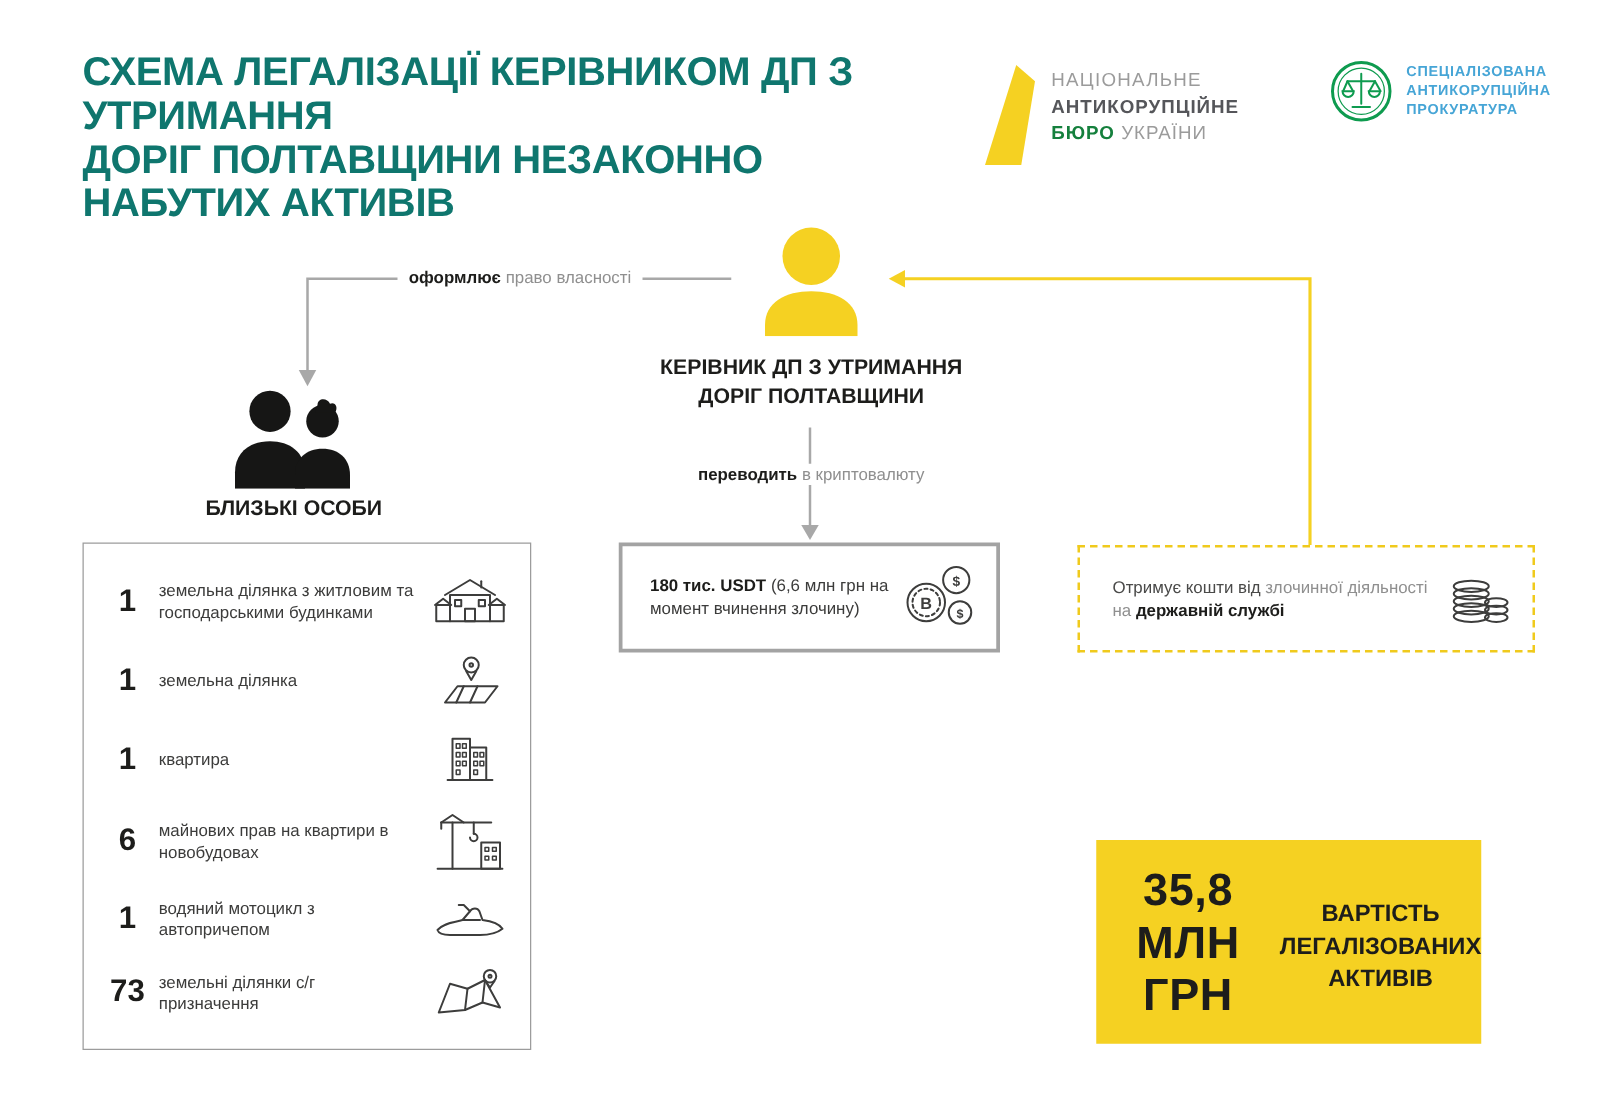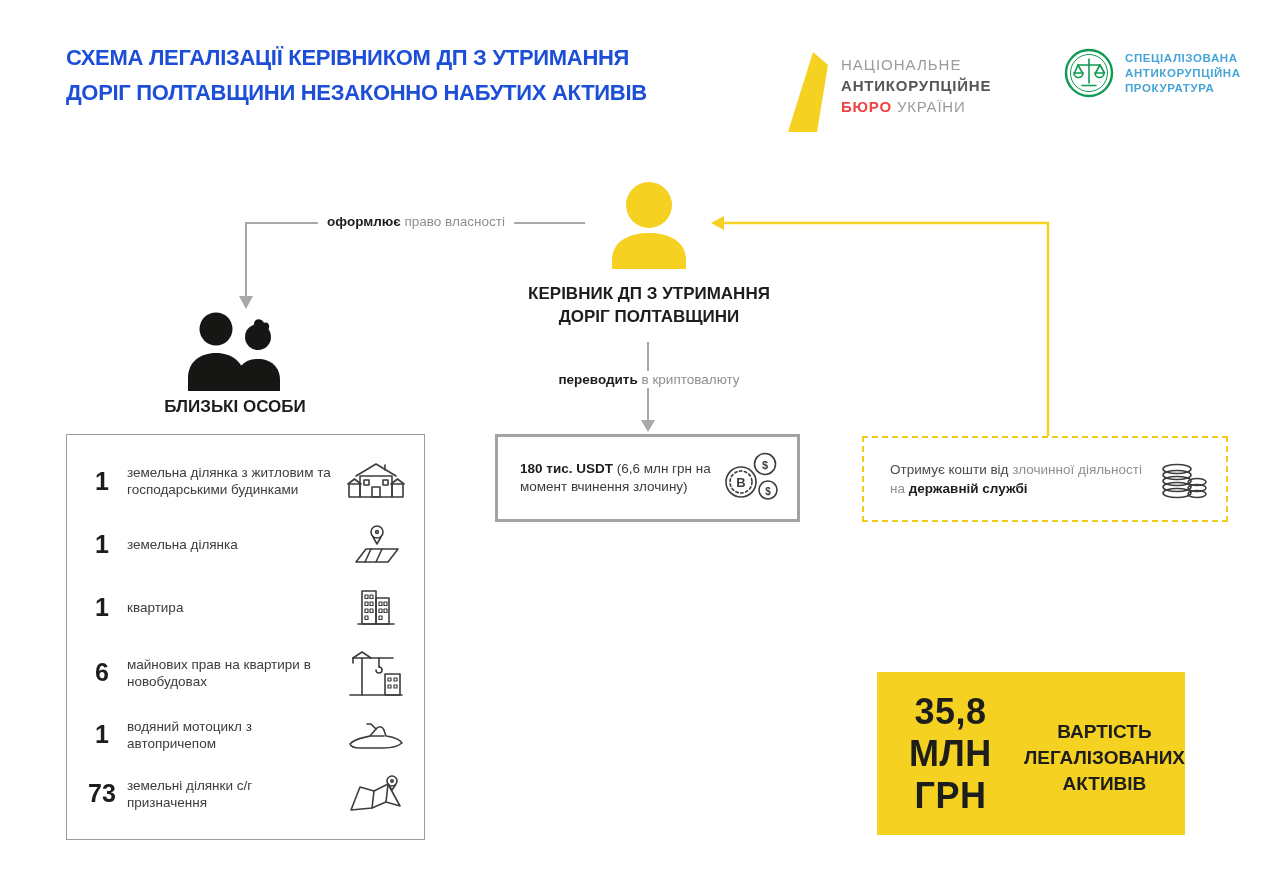--- a/index.html
+++ b/index.html
@@ -2,31 +2,31 @@
 <html><head>
 <meta charset="utf-8">
 <style>
   * { box-sizing: border-box; margin: 0; padding: 0; }
   html,body { background:#ffffff; }
   body { font-family: "Liberation Sans", sans-serif; color:#1d1d1b; }
   .canvas { position:relative; width:1280px; height:877px; background:#fff; overflow:hidden; }
 
   
   .title { position:absolute; left:66px; top:40px; width:680px;
-           font-size:22px; font-weight:bold; line-height:35px; letter-spacing:-0.3px;
-           color:#1d4ed8; text-transform:uppercase; }
+           font-size:32px; font-weight:bold; line-height:35px; letter-spacing:-0.3px;
+           color:#0f766e; text-transform:uppercase; }
   .title span { display:block; }
 
   .nabu-logo { position:absolute; left:788px; top:52px; display:flex; gap:13px; align-items:flex-start; }
   .nabu-mark svg { display:block; }
   .nabu-text { padding-top:2px; }
   .nabu-l1 { color:#9b9b9b; font-size:15px; letter-spacing:1px; line-height:21px; }
   .nabu-l2 { color:#55565a; font-size:15px; font-weight:bold; letter-spacing:0.8px; line-height:21px; }
   .nabu-l3 { font-size:15px; letter-spacing:0.8px; line-height:21px; }
-  .nabu-l3 .b { color:#ef4444; font-weight:bold;margin-top:43px; }
+  .nabu-l3 .b { color:#15803d; font-weight:bold;margin-top:43px; }
   .nabu-l3 .g { color:#9b9b9b; }
 
   .sap-logo { position:absolute; left:1064px; top:48px; display:flex; gap:11px; align-items:flex-start; }
   .sap-text { padding-top:3px; font-size:11.5px; font-weight:bold; letter-spacing:0.6px;
               line-height:15px; color:#46a5d6; }
   .sap-text span { display:block; }
 
   
   .wires { position:absolute; left:0; top:0; width:1280px; height:877px; pointer-events:none; }
 

